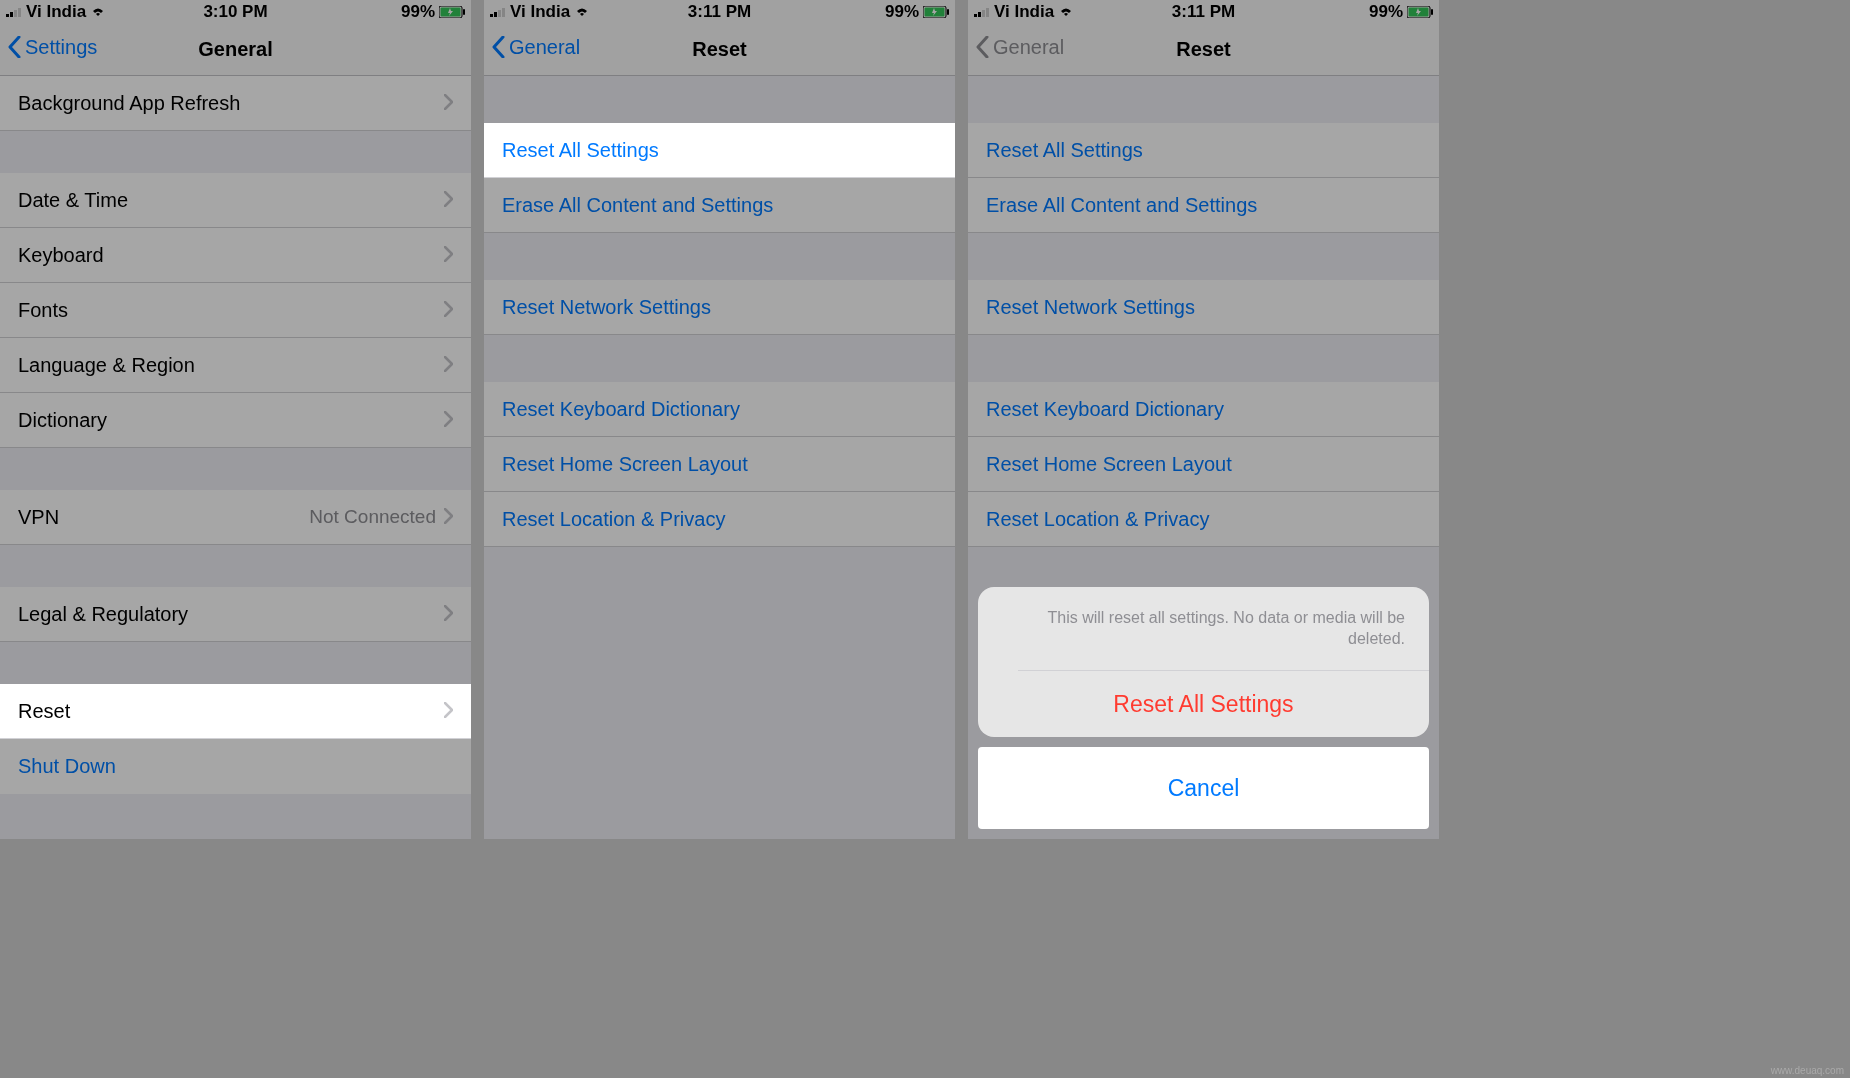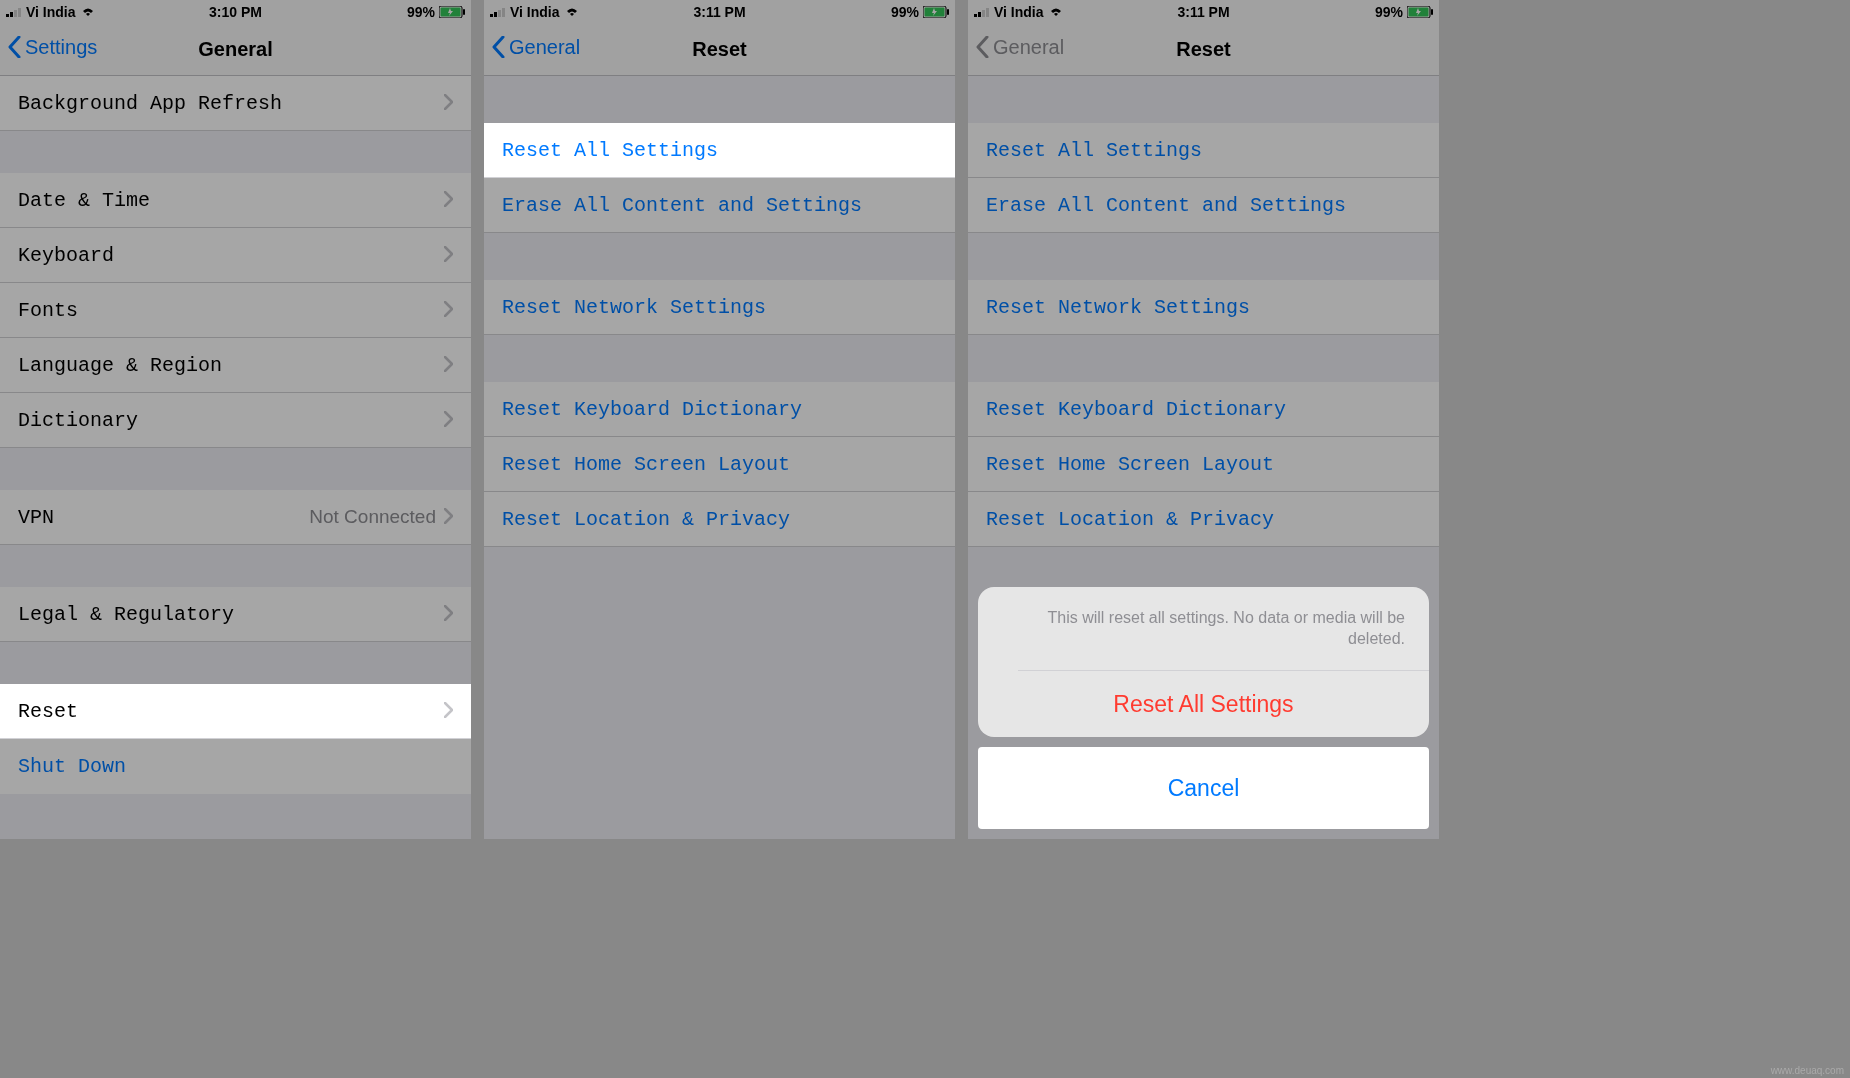--- a/index.html
+++ b/index.html
@@ -29,21 +29,21 @@
     pointer-events: none;
   }
   
   .status-bar {
     height: 24px;
     background: #f7f7f7;
     display: flex;
     align-items: center;
     justify-content: space-between;
     padding: 0 6px;
-    font-size: 14px;
+    font-size: 17px;
     font-weight: 600;
     color: #000;
   }
   .status-left, .status-right { display: flex; align-items: center; gap: 4px; }
   .signal-icon svg, .wifi-icon svg, .battery-icon svg { display: block; }
   .status-time { position: absolute; left: 50%; transform: translateX(-50%); }
   
   .nav-bar {
     height: 52px;
     background: #f7f7f7;
@@ -78,21 +78,21 @@
     background: #fff;
     border-bottom: 1px solid #d1d1d5;
     display: flex;
     align-items: center;
     padding: 0 18px;
     font-size: 20px;
     color: #000;
     position: relative;
     cursor: pointer;
   }
-  .row .label { flex: 1; font-family: Liberation Mono, monospace; }
+  .row .label { flex: 1; }
   .row .value { color: #8e8e93; font-size: 19px; margin-right: 8px; margin-left: 44px; }
   .row.link .label { color: #007aff; }
   .chevron {
     color: #c4c4c8;
   }
   .row.highlighted {
     position: relative;
     z-index: 2;
   }
   

